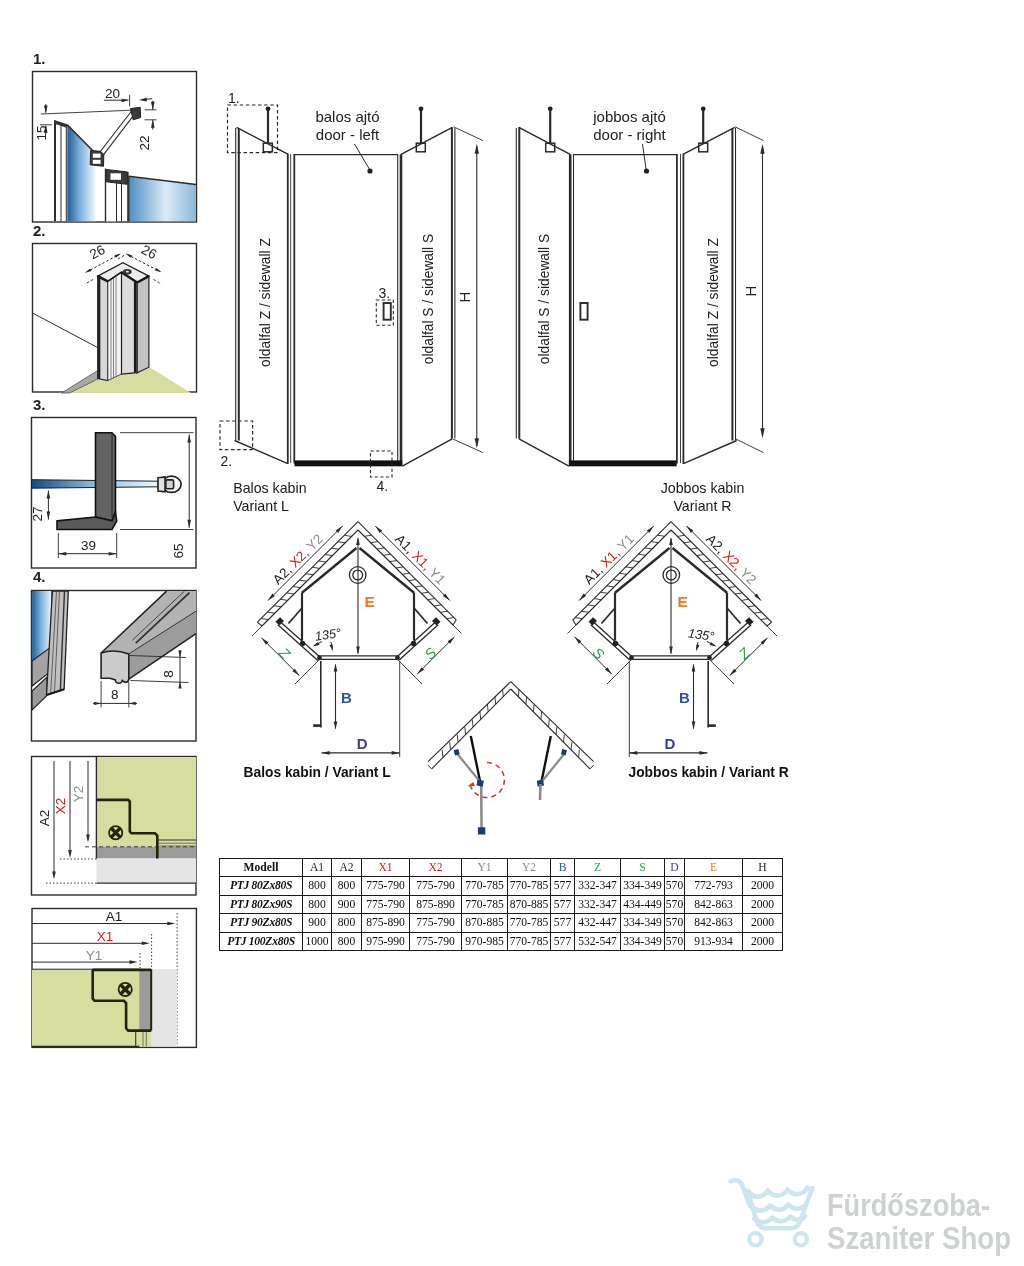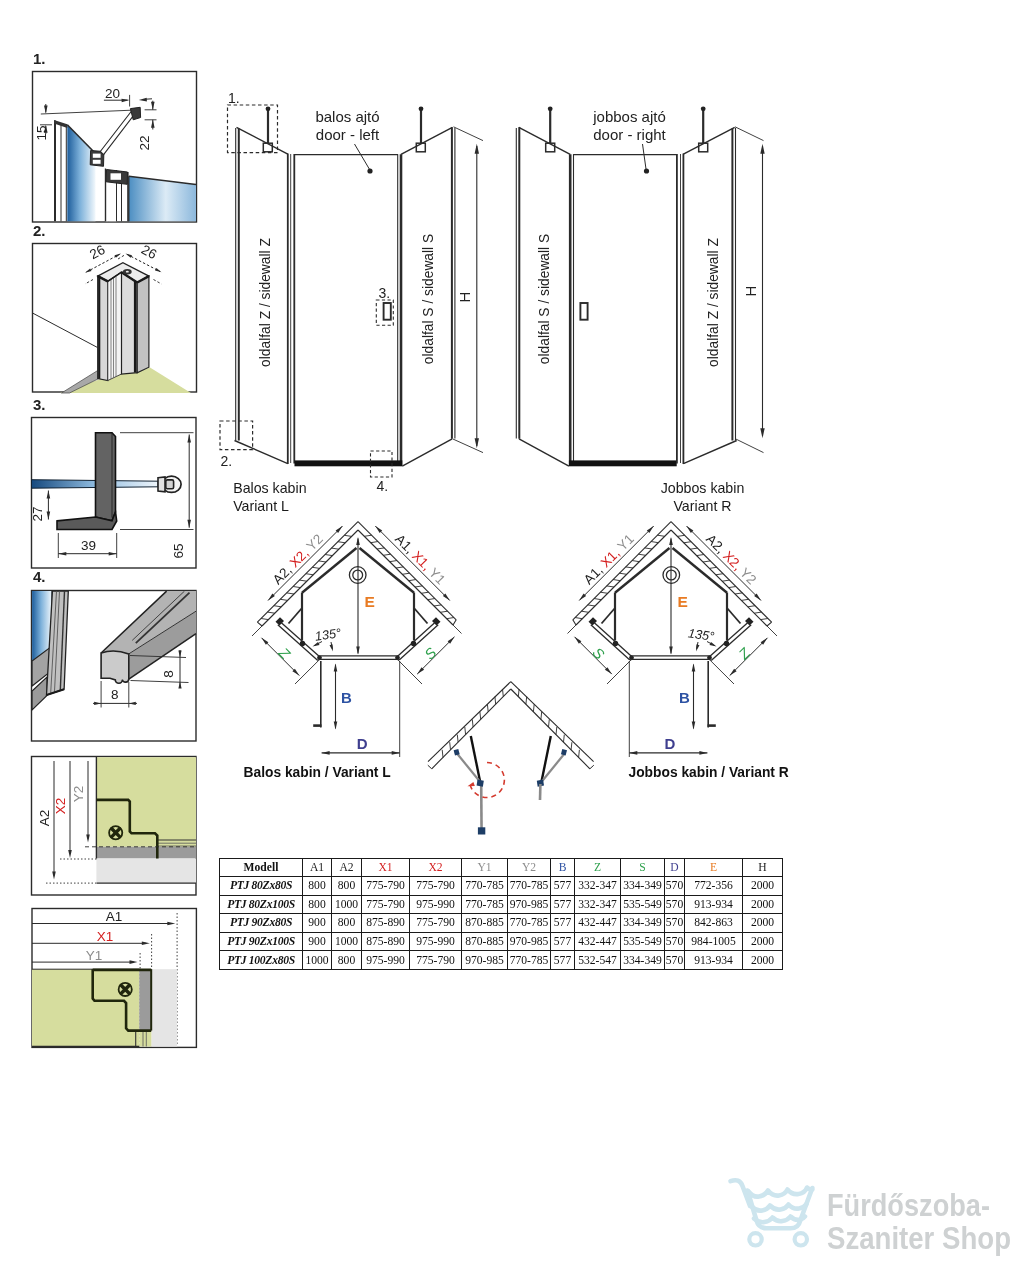--- a/index.html
+++ b/index.html
@@ -728,66 +728,51 @@
 <td>800</td>
 <td>800</td>
 <td>775-790</td>
 <td>775-790</td>
 <td>770-785</td>
 <td>770-785</td>
 <td>577</td>
 <td>332-347</td>
 <td>334-349</td>
 <td>570</td>
-<td>772-356</td>
+<td>772-793</td>
 <td>2000</td>
 </tr>
 <tr>
-<td class="mod">PTJ 80Zx100S</td>
+<td class="mod">PTJ 80Zx90S</td>
 <td>800</td>
-<td>1000</td>
+<td>900</td>
 <td>775-790</td>
-<td>975-990</td>
+<td>875-890</td>
 <td>770-785</td>
-<td>970-985</td>
+<td>870-885</td>
 <td>577</td>
 <td>332-347</td>
-<td>535-549</td>
+<td>434-449</td>
 <td>570</td>
-<td>913-934</td>
+<td>842-863</td>
 <td>2000</td>
 </tr>
 <tr>
 <td class="mod">PTJ 90Zx80S</td>
 <td>900</td>
 <td>800</td>
 <td>875-890</td>
 <td>775-790</td>
 <td>870-885</td>
 <td>770-785</td>
 <td>577</td>
 <td>432-447</td>
 <td>334-349</td>
 <td>570</td>
 <td>842-863</td>
-<td>2000</td>
-</tr>
-<tr>
-<td class="mod">PTJ 90Zx100S</td>
-<td>900</td>
-<td>1000</td>
-<td>875-890</td>
-<td>975-990</td>
-<td>870-885</td>
-<td>970-985</td>
-<td>577</td>
-<td>432-447</td>
-<td>535-549</td>
-<td>570</td>
-<td>984-1005</td>
 <td>2000</td>
 </tr>
 <tr>
 <td class="mod">PTJ 100Zx80S</td>
 <td>1000</td>
 <td>800</td>
 <td>975-990</td>
 <td>775-790</td>
 <td>970-985</td>
 <td>770-785</td>

